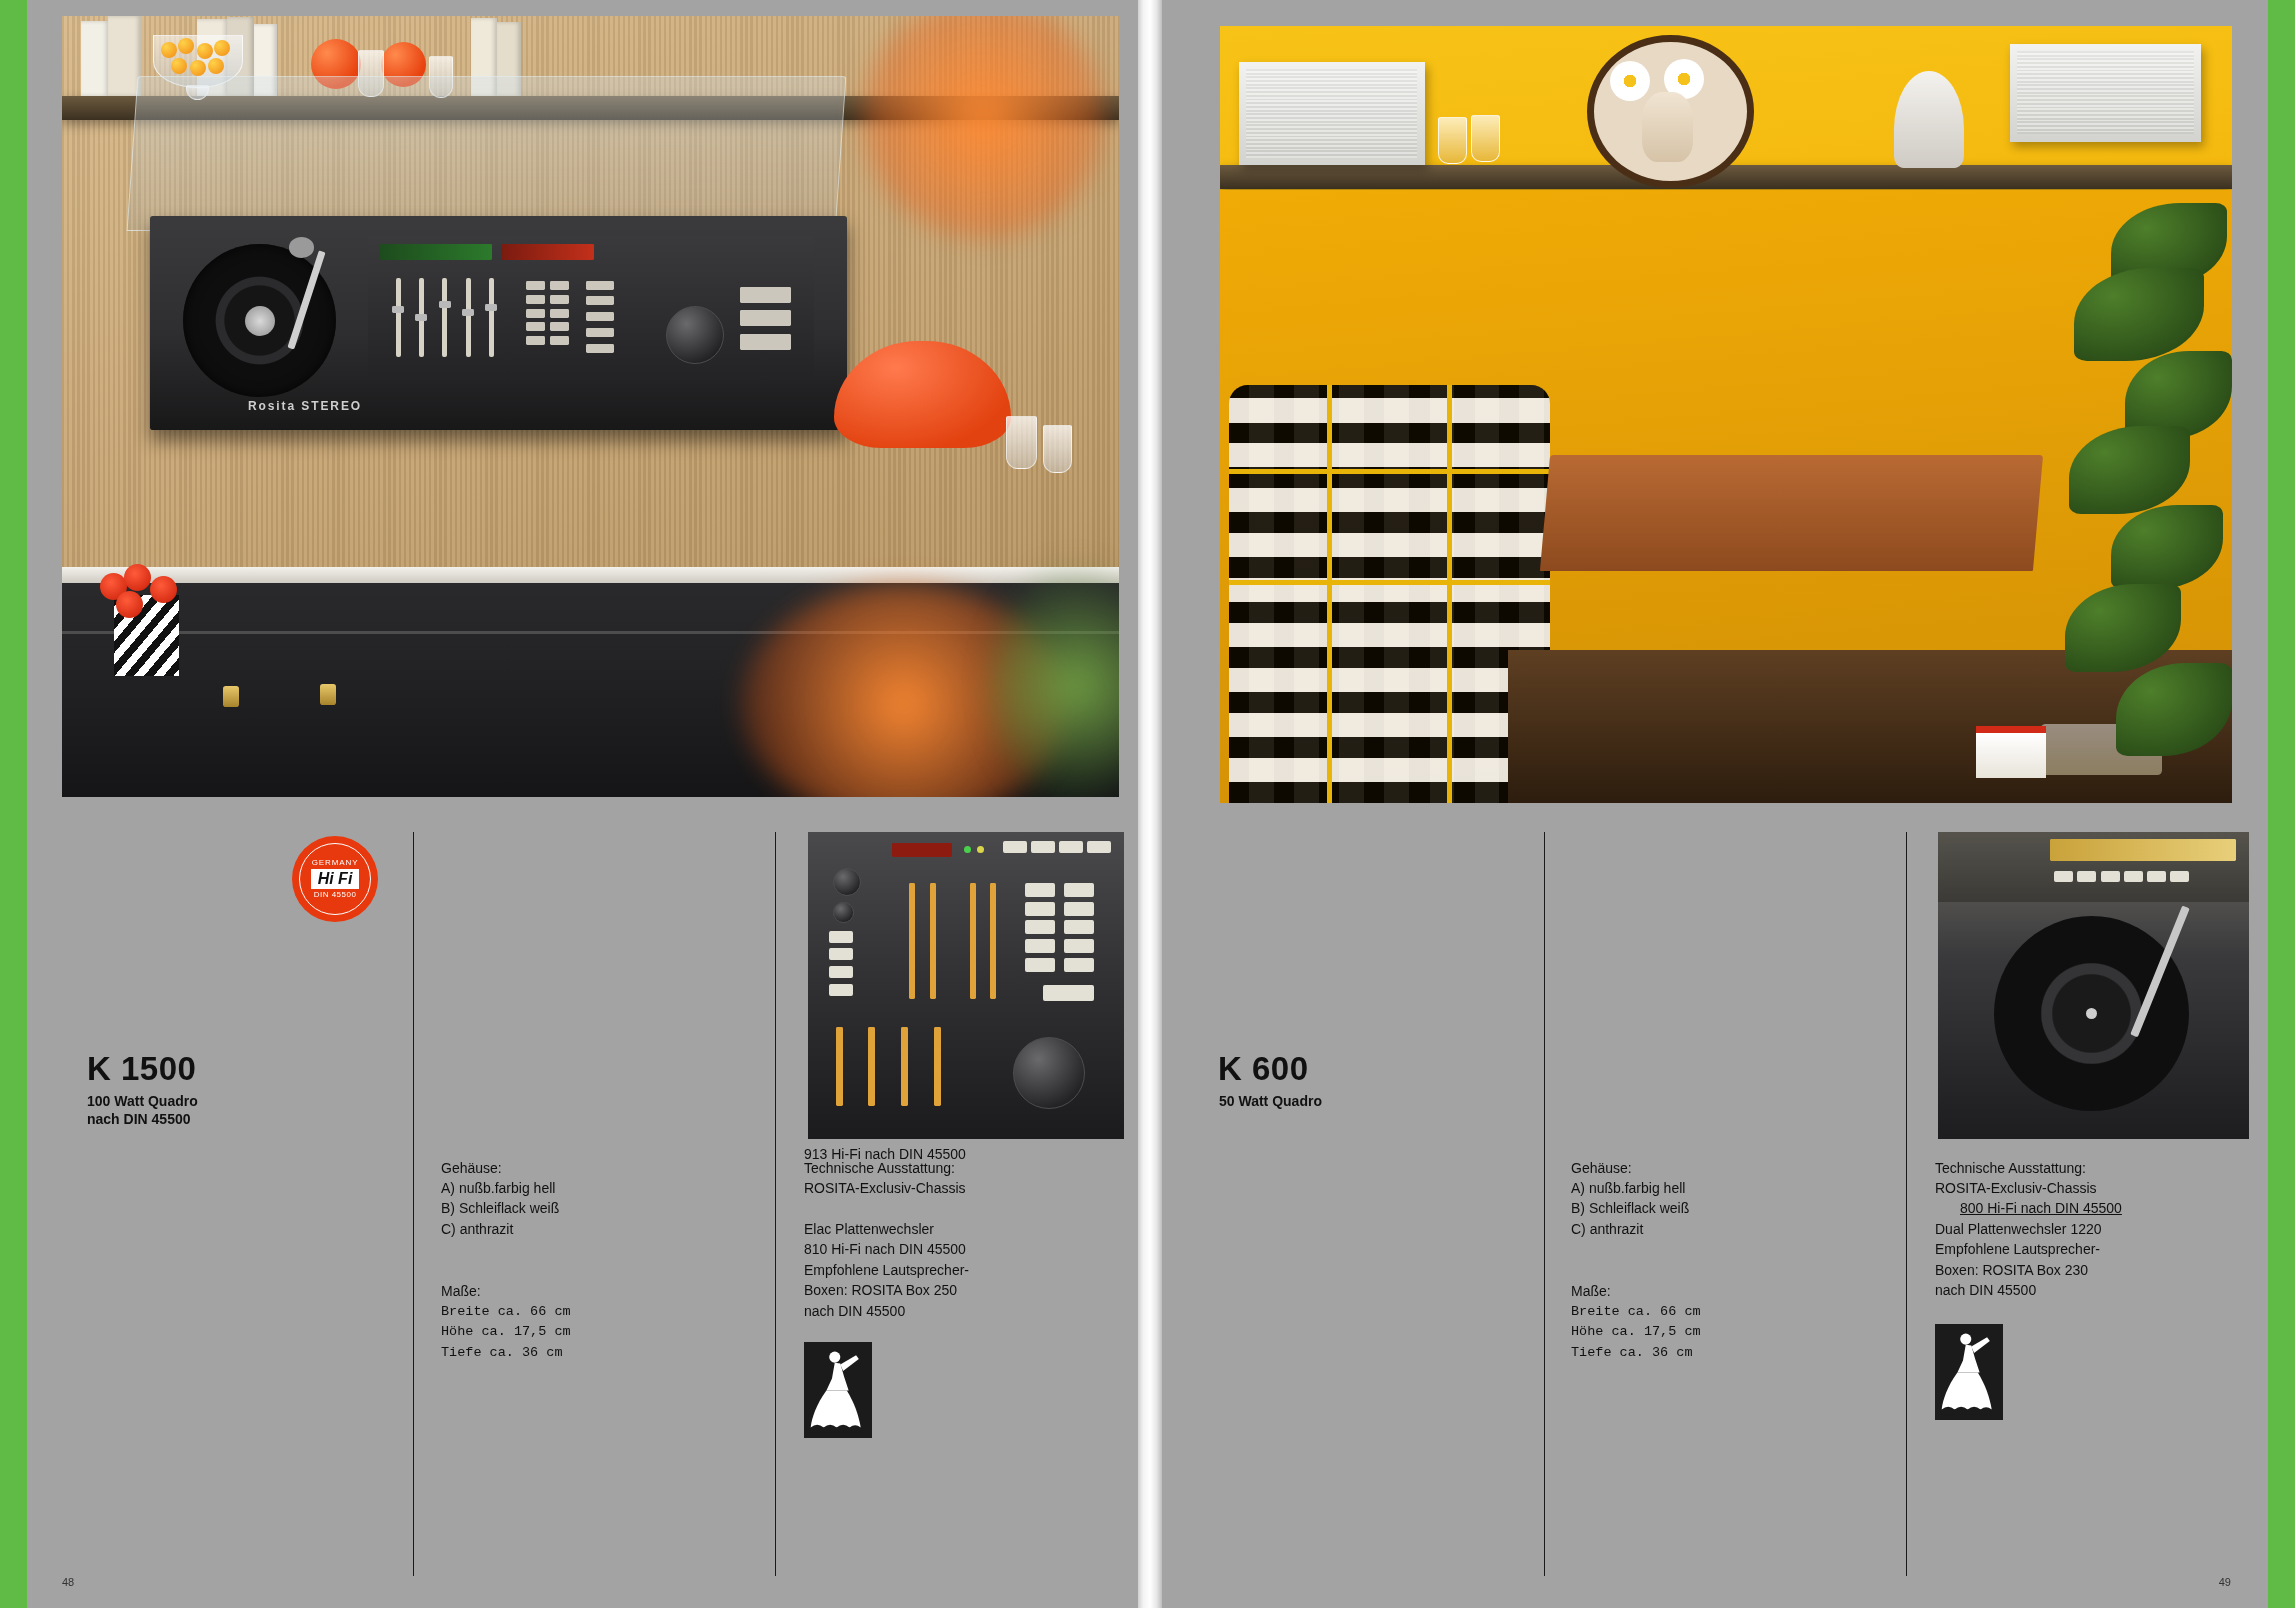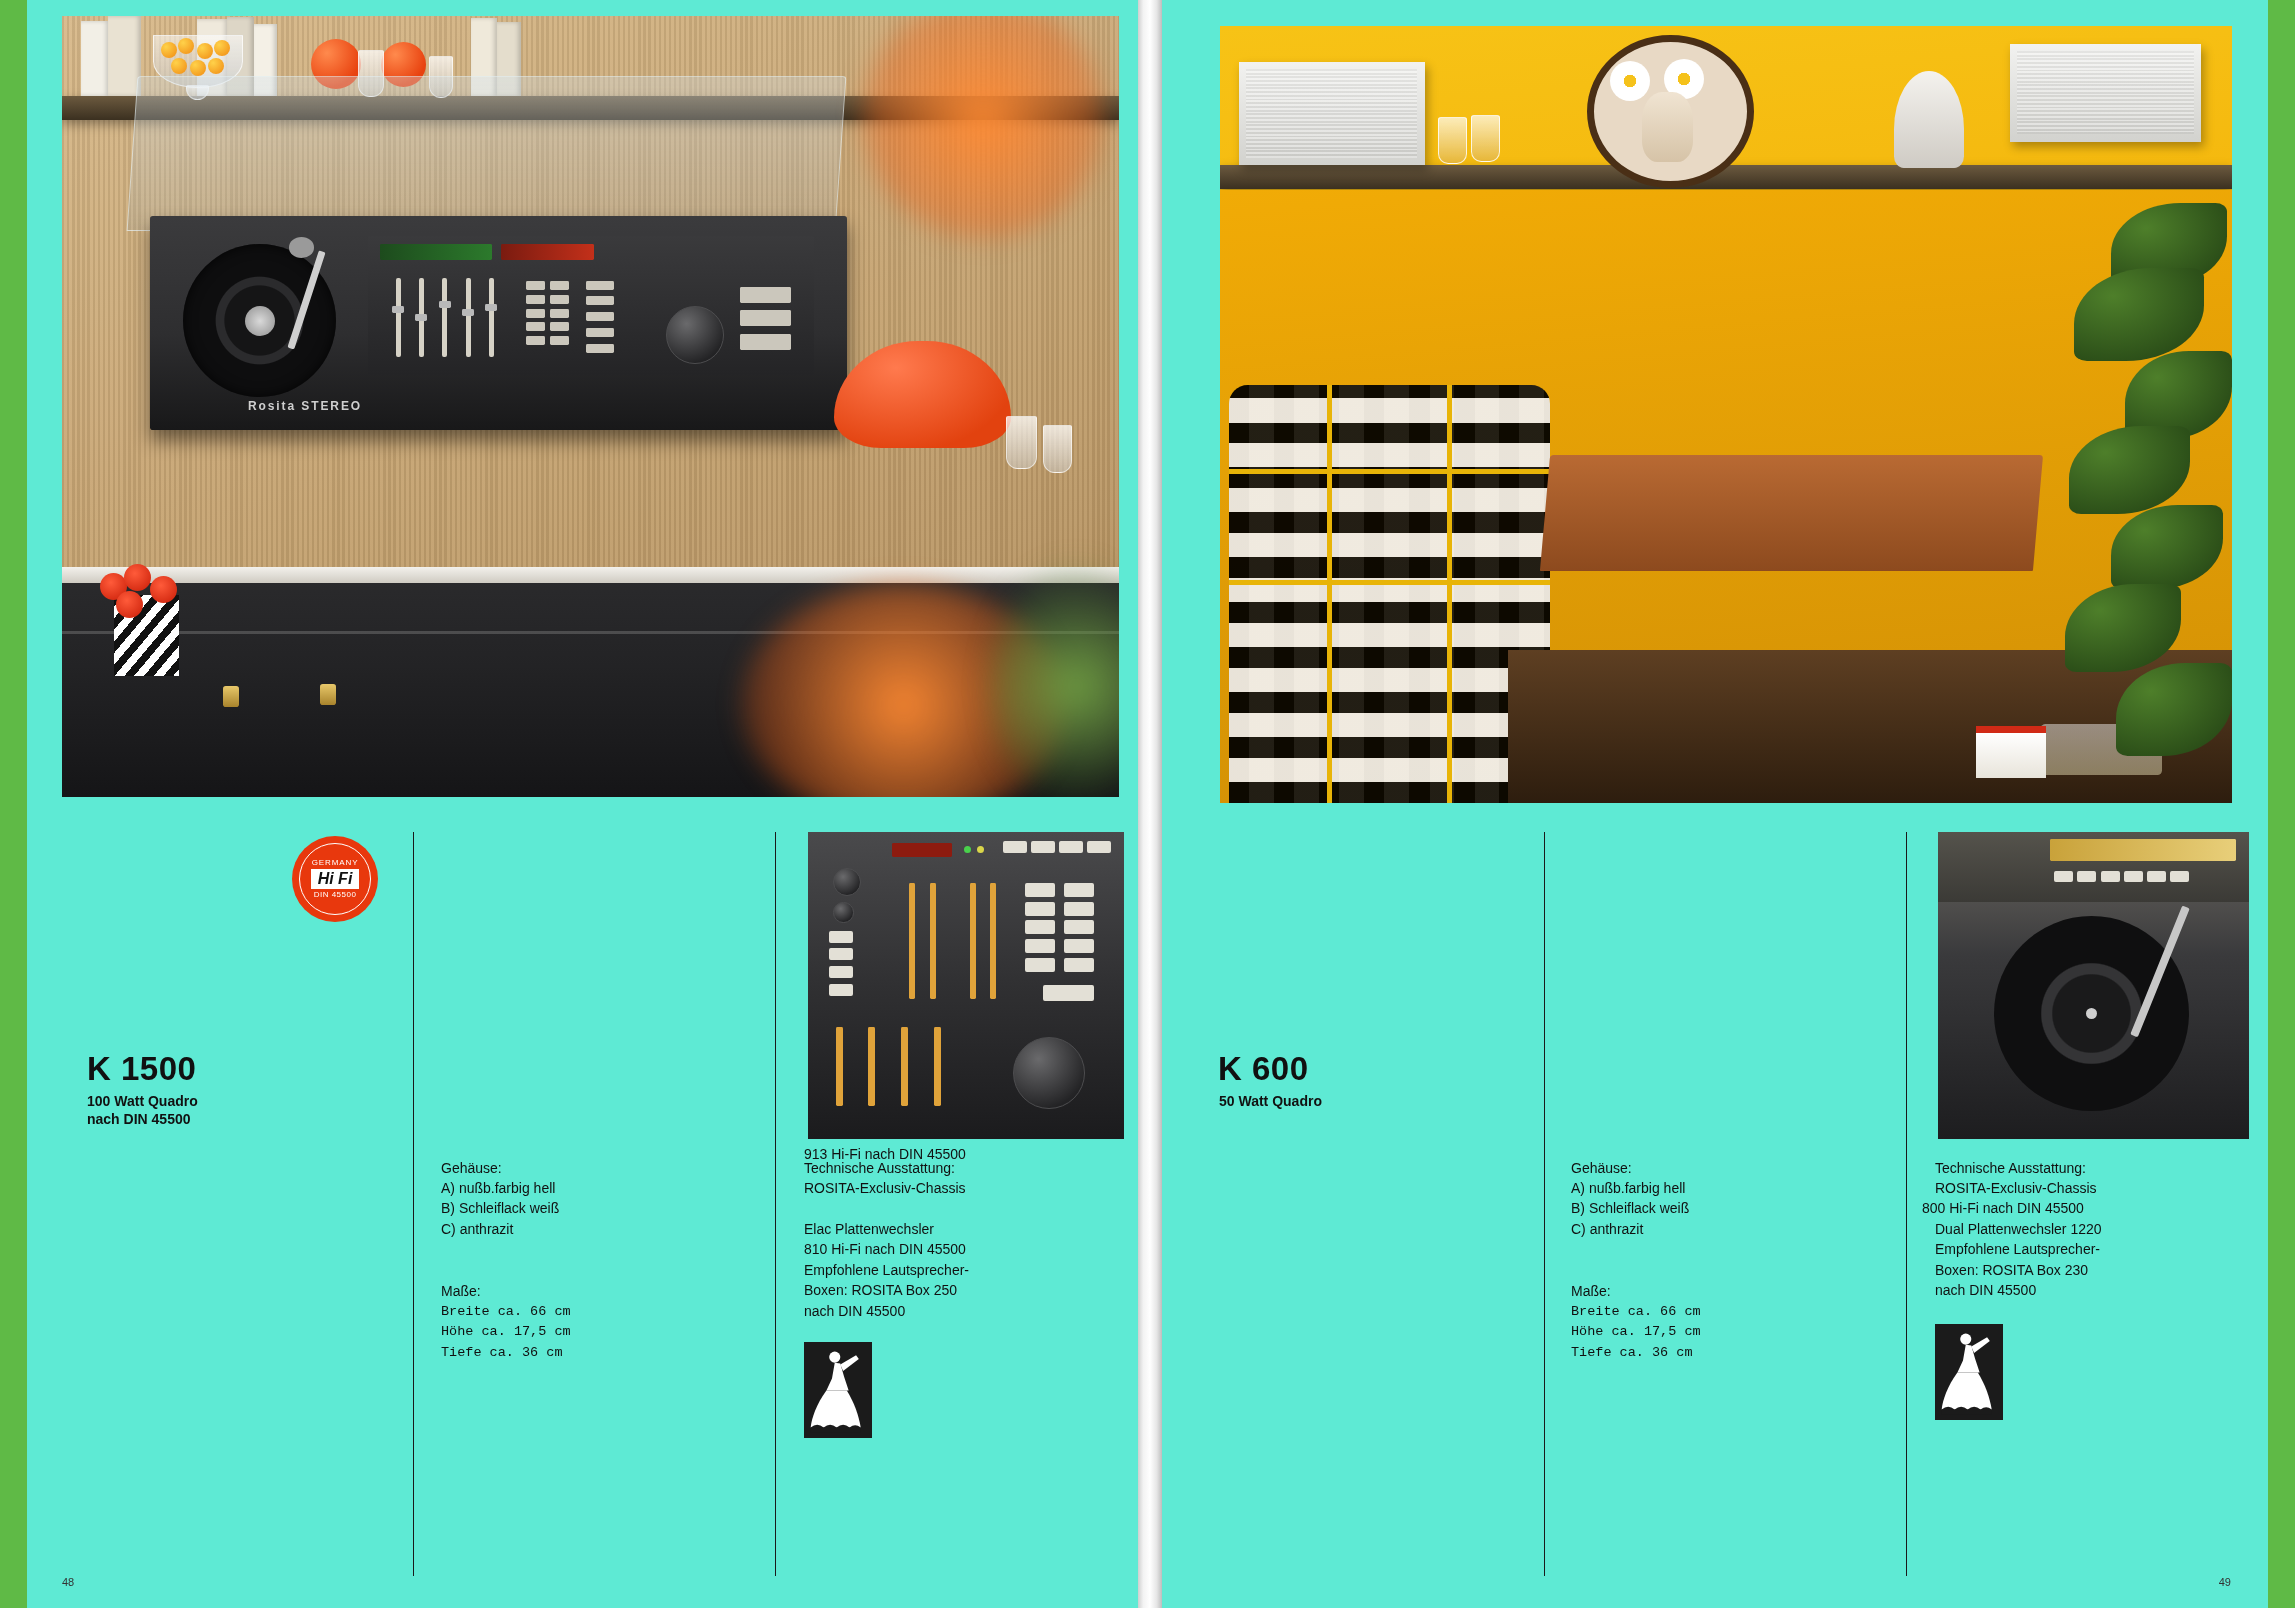--- a/index.html
+++ b/index.html
@@ -35,21 +35,21 @@
 
   .spread {
     position: absolute;
     inset: 0;
   }
 
   .page {
     position: absolute;
     top: 0;
     bottom: 0;
-    background: #5eead4;
+    background: #a3a3a3;
   }
   .page.left  { left: 27px;   width: 1111px; }
   .page.right { left: 1162px; width: 1106px; }
 
   
   .hero {
     position: absolute;
     overflow: hidden;
     background: #2b2b2b;
   }
@@ -765,21 +765,21 @@
     <div class="body-text" style="left:409px; top:1178px;">A) nußb.farbig hell</div>
     <div class="body-text" style="left:409px; top:1198px;">B) Schleiflack weiß</div>
     <div class="body-text" style="left:409px; top:1219px;">C) anthrazit</div>
     <div class="body-text" style="left:409px; top:1281px;">Maße:</div>
     <div class="body-text" style="left:409px; top:1302px; font-family:'Liberation Mono',monospace; font-size:13.5px;">Breite  ca.   66 cm</div>
     <div class="body-text" style="left:409px; top:1322px; font-family:'Liberation Mono',monospace; font-size:13.5px;">Höhe    ca. 17,5 cm</div>
     <div class="body-text" style="left:409px; top:1343px; font-family:'Liberation Mono',monospace; font-size:13.5px;">Tiefe   ca.   36 cm</div>
 
     <div class="body-text" style="left:773px; top:1158px;">Technische Ausstattung:</div>
     <div class="body-text" style="left:773px; top:1178px;">ROSITA-Exclusiv-Chassis</div>
-    <div class="body-text" style="left:760px; top:1198px;">800 Hi-Fi nach DIN 45500</div>
+    <div class="body-text" style="left:798px; top:1198px;text-decoration:underline;">800 Hi-Fi nach DIN 45500</div>
     <div class="body-text" style="left:773px; top:1219px;">Dual Plattenwechsler 1220</div>
     <div class="body-text" style="left:773px; top:1239px;">Empfohlene Lautsprecher-</div>
     <div class="body-text" style="left:773px; top:1260px;">Boxen: ROSITA Box 230</div>
     <div class="body-text" style="left:773px; top:1280px;">nach DIN 45500</div>
 
     <div class="logo-box" style="left:773px; top:1324px;">
       <svg class="logo-figure" width="68" height="88" viewBox="0 0 146 190">
         <circle cx="66" cy="24" r="12" fill="#fff"></circle>
         <path d="M66 36 L60 70 L48 96 L96 96 L86 66 L78 38 Z" fill="#fff"></path>
         <path d="M78 40 L112 20 L118 28 L84 54 Z" fill="#fff"></path>

